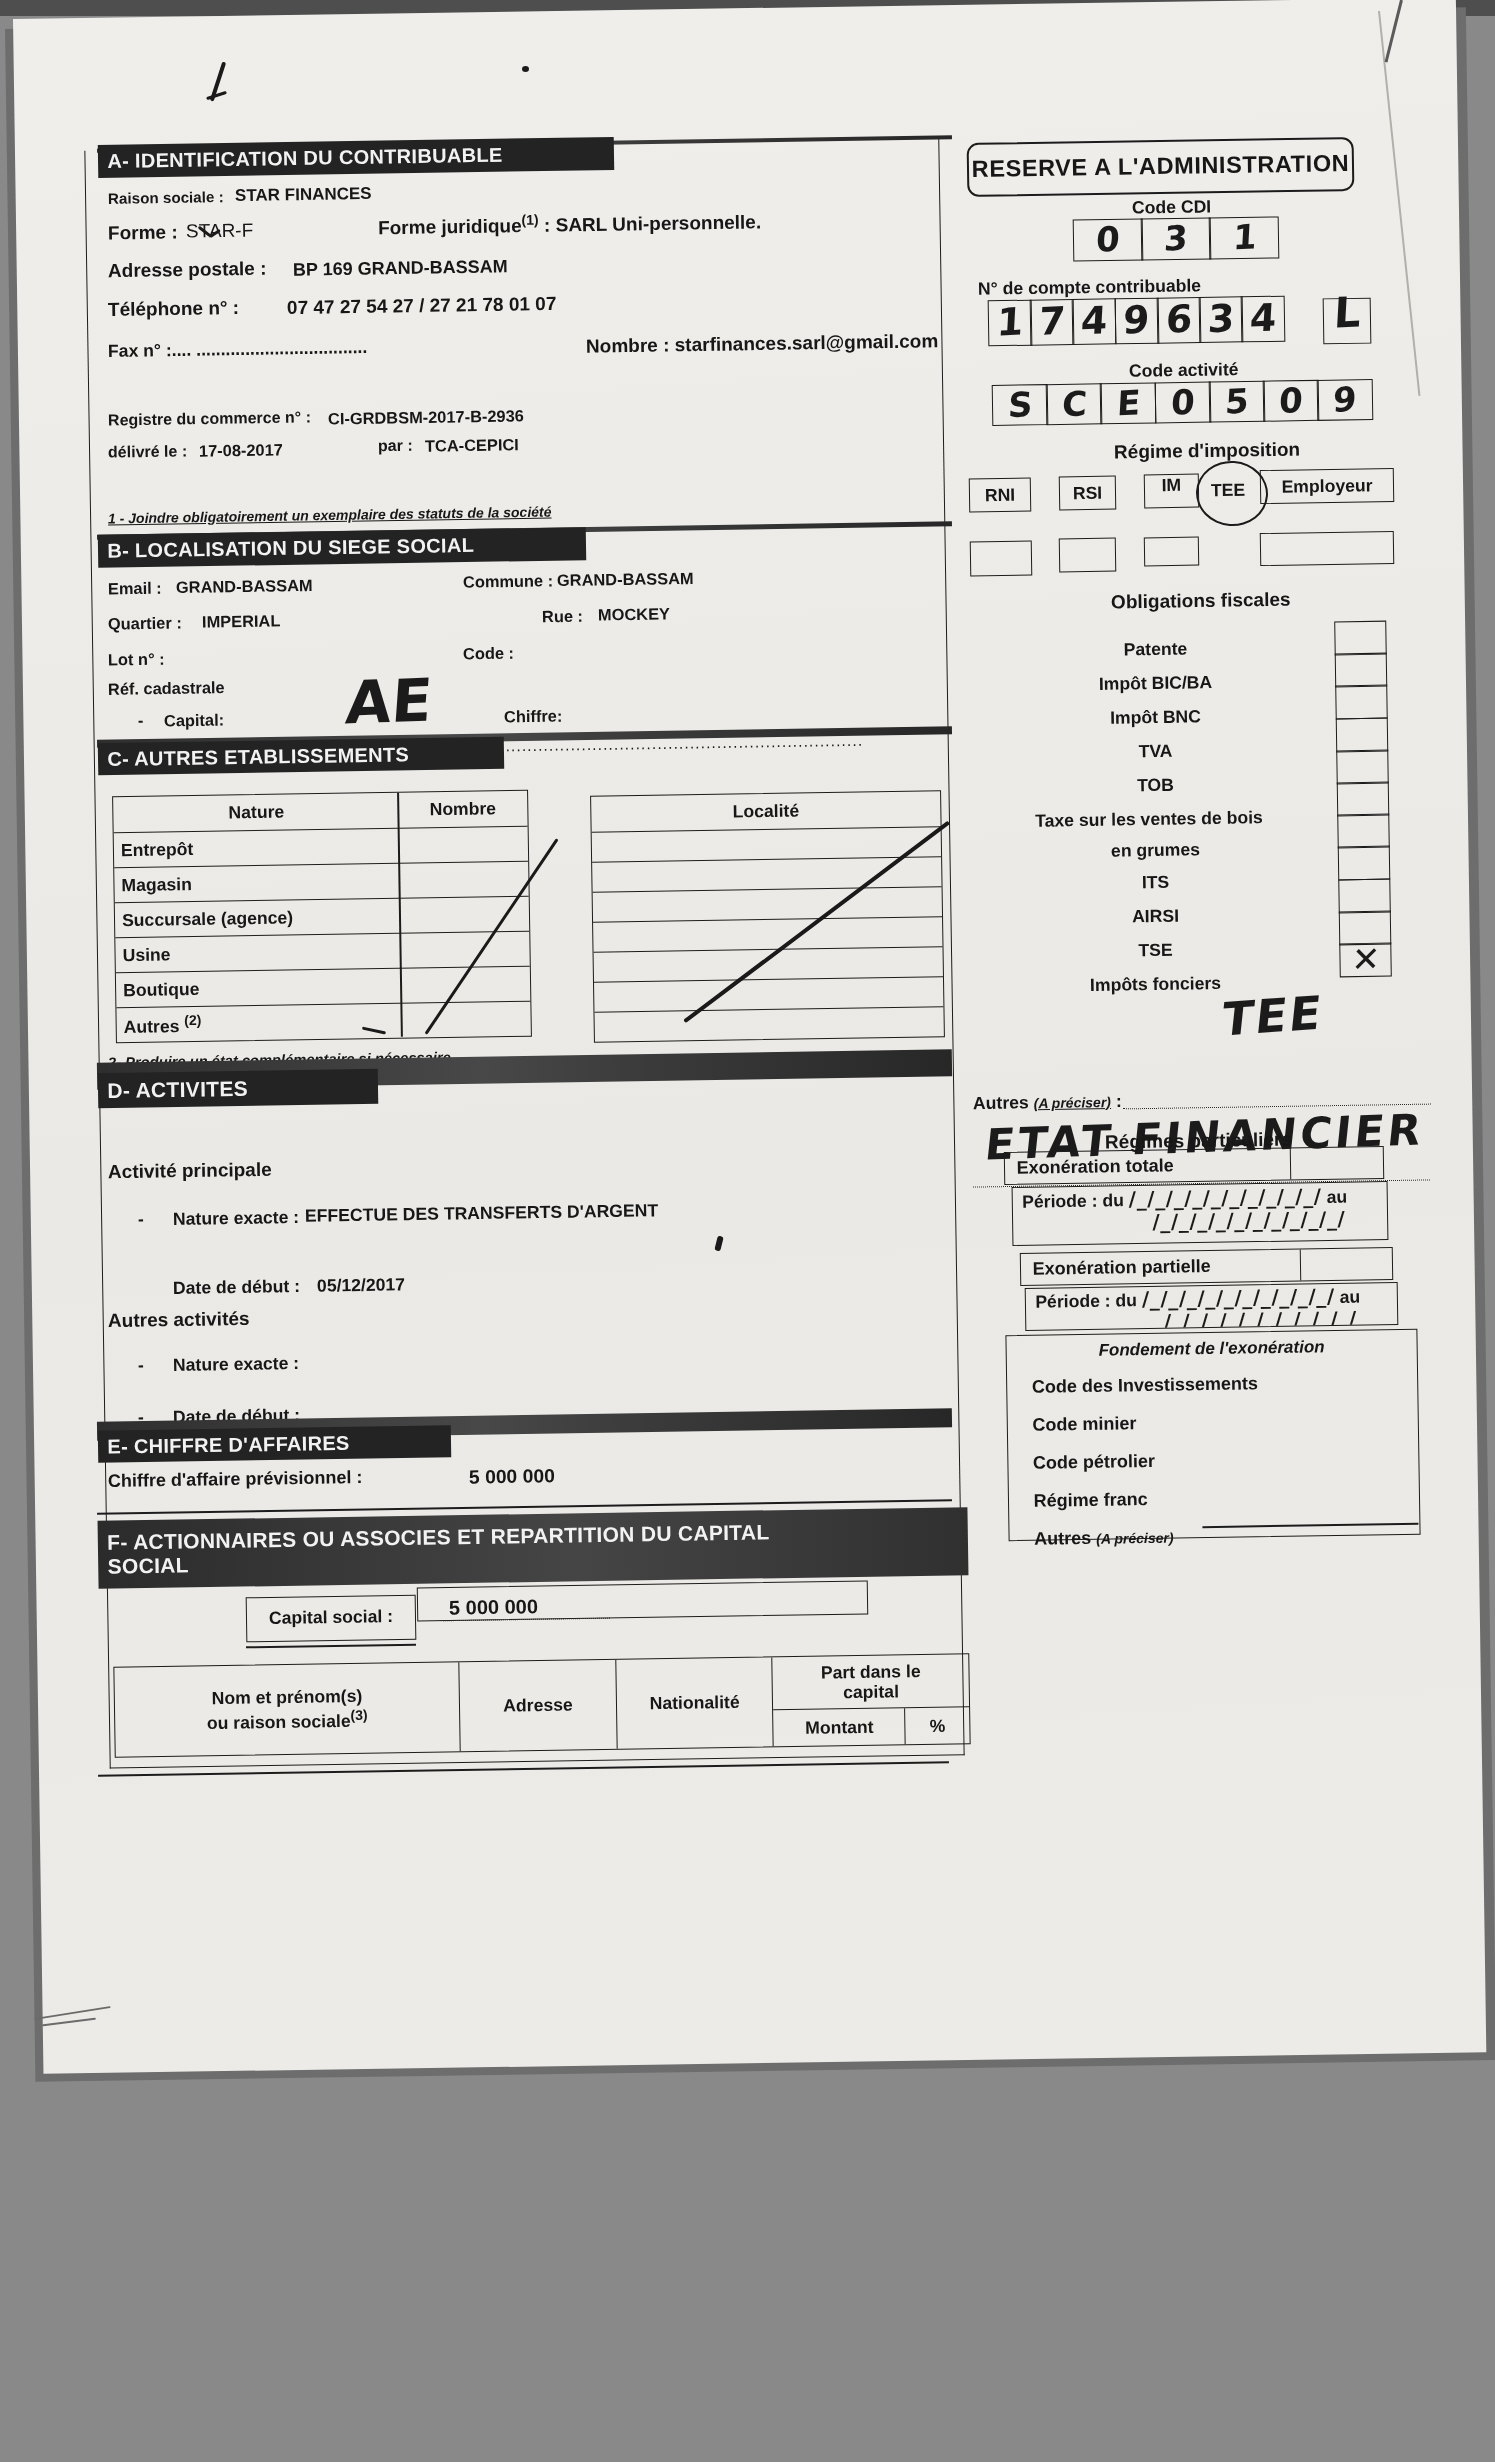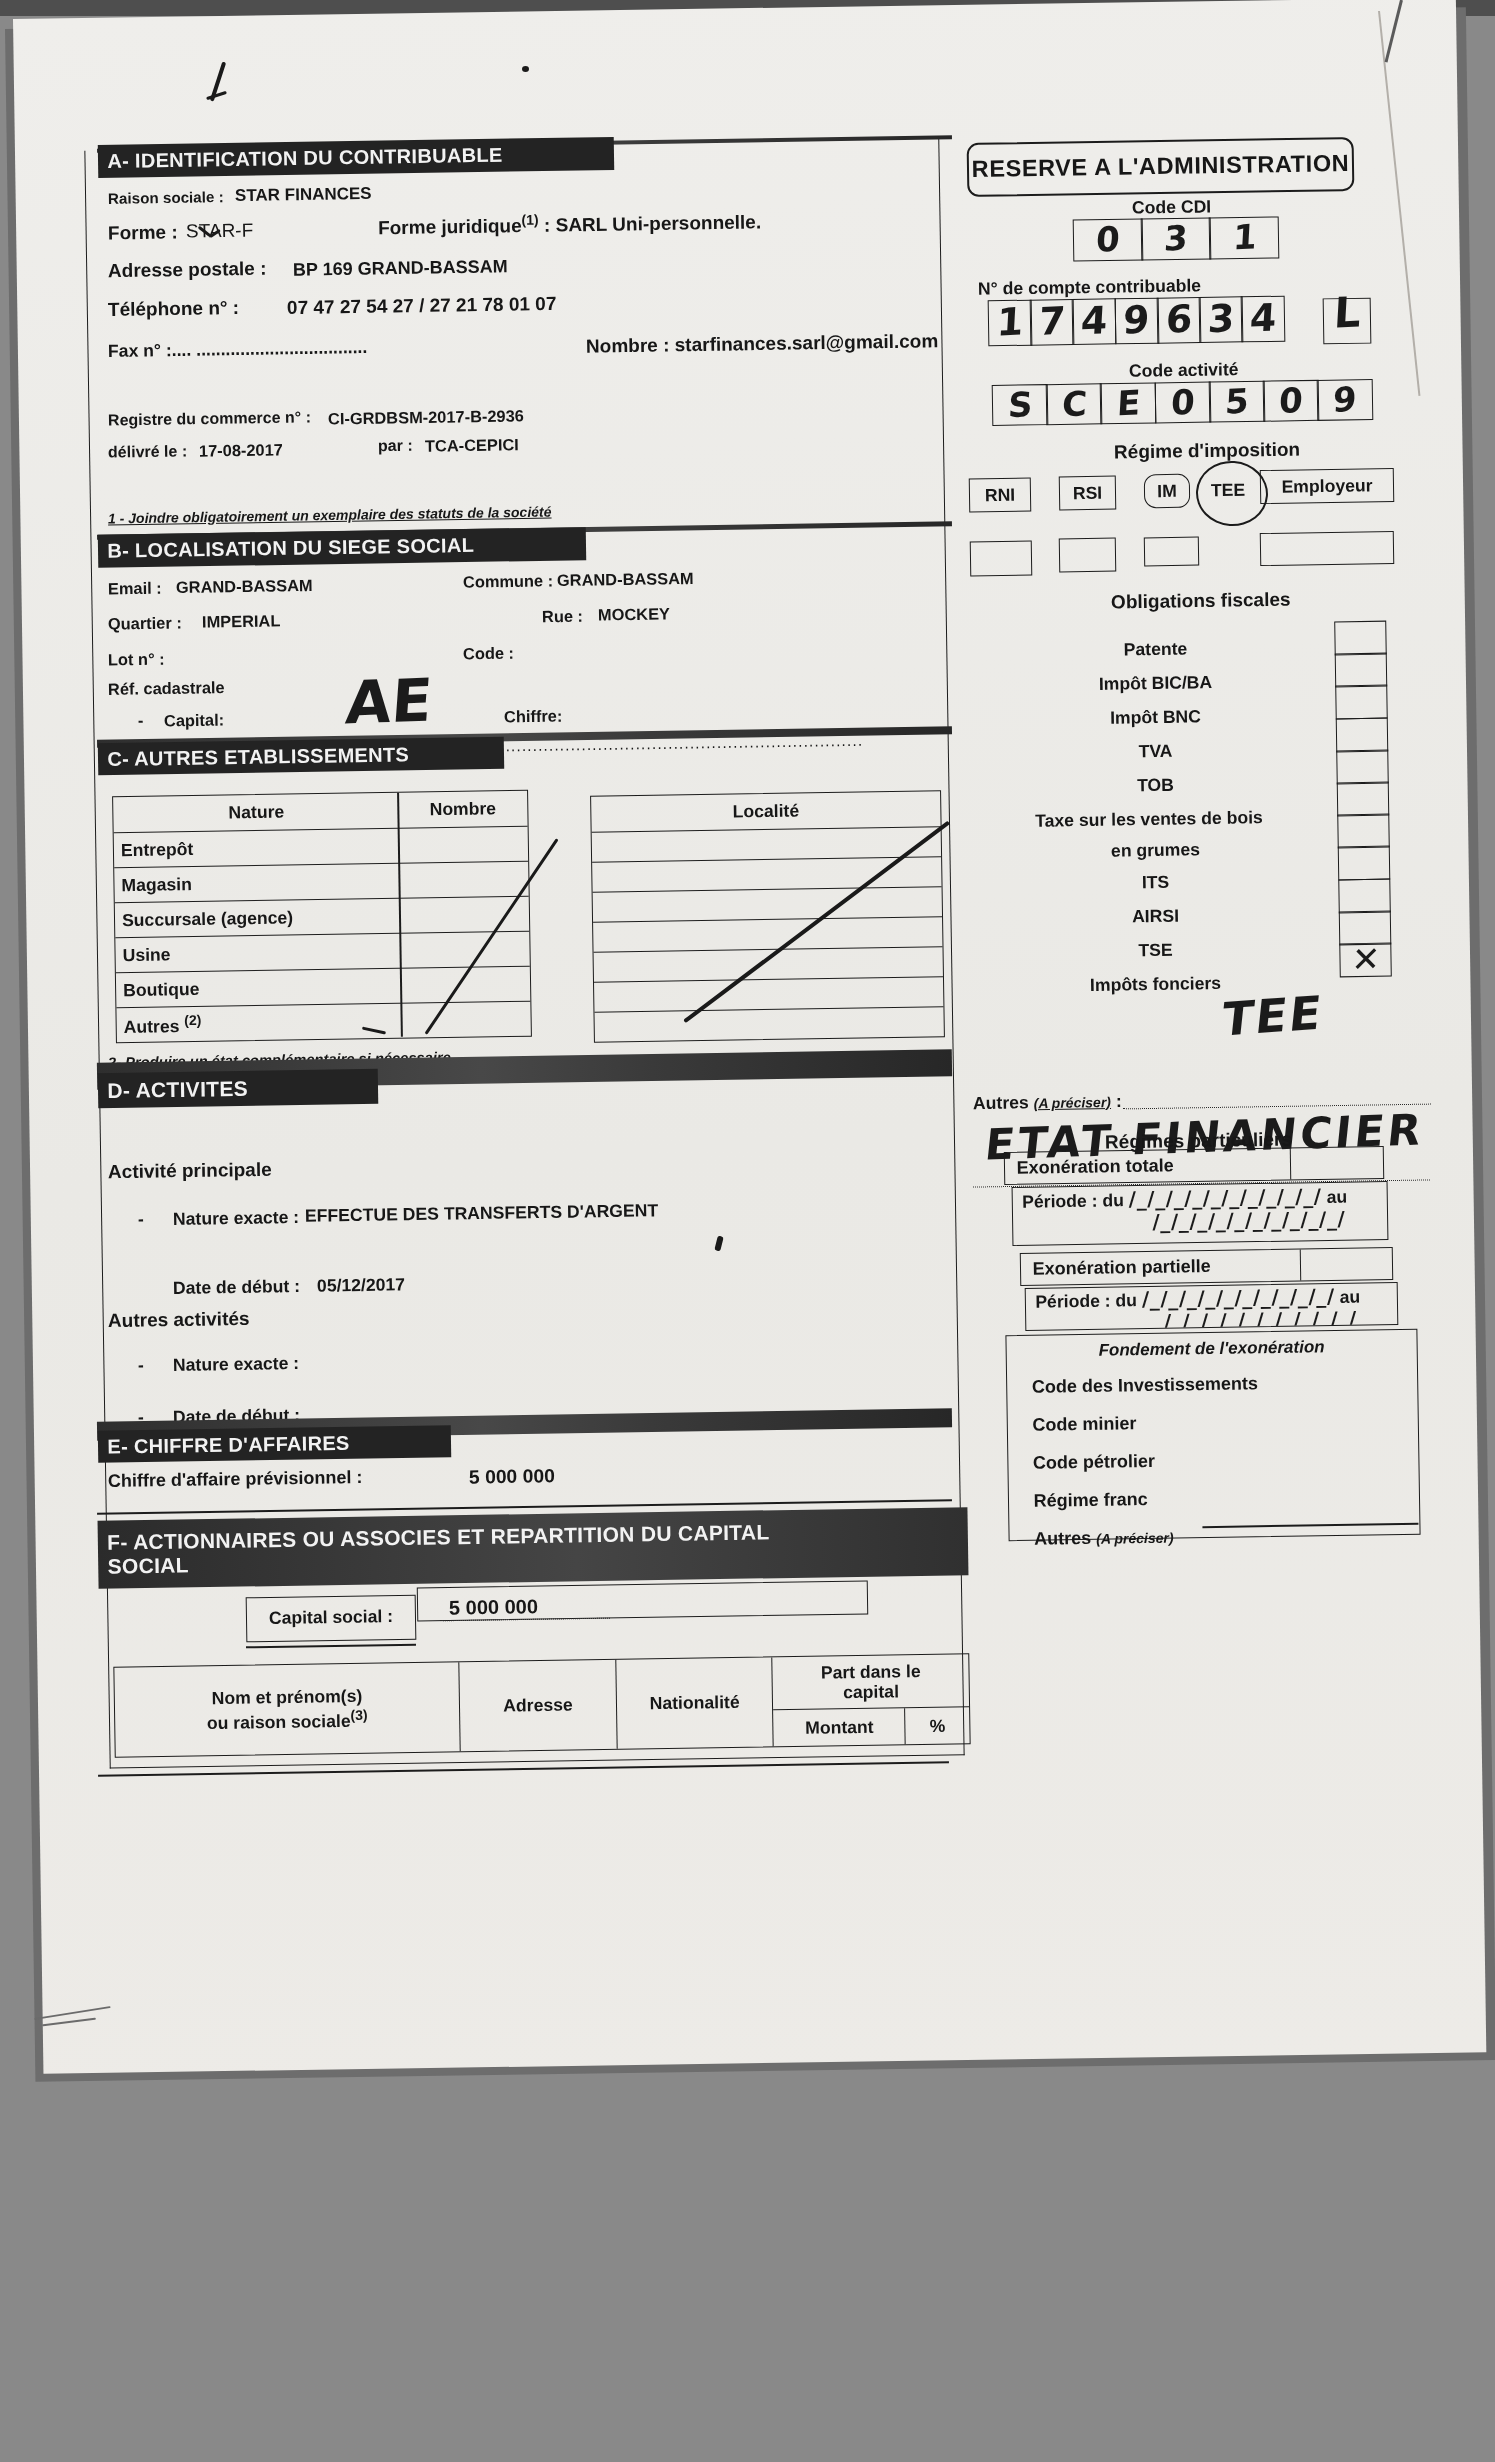--- a/index.html
+++ b/index.html
@@ -332,21 +332,21 @@
   </div>
 
   <div class="t s32 b tilt" style="left:1114px;top:440px;">Régime d'imposition</div>
 
   <div class="bx tilt" style="left:969px;top:478px;width:62px;height:34px;display:flex;align-items:center;justify-content:center;">
     <span class="t s30 b" style="position:static;">RNI</span>
   </div>
   <div class="bx tilt" style="left:1059px;top:476px;width:57px;height:34px;display:flex;align-items:center;justify-content:center;">
     <span class="t s30 b" style="position:static;">RSI</span>
   </div>
-  <div class="bx tilt" style="left:1144px;top:474px;width:46px;height:34px;display:flex;align-items:center;justify-content:center;border-radius:12px;">
+  <div class="bx tilt" style="left:1144px;top:474px;width:55px;height:34px;display:flex;align-items:flex-start;justify-content:center;">
     <span class="t s30 b" style="position:static;">IM</span>
   </div>
   <div class="t s30 b tilt" style="left:1211px;top:480px;">TEE</div>
   <div style="position:absolute;left:1196px;top:461px;width:68px;height:61px;border:2.9px solid #1b1b1b;border-radius:50%;transform:rotate(4deg);"></div>
   <div class="bx tilt" style="left:1260px;top:469px;width:134px;height:34px;display:flex;align-items:center;justify-content:center;">
     <span class="t s30 b" style="position:static;">Employeur</span>
   </div>
 
   <div class="bx tilt" style="left:970px;top:541px;width:62px;height:35px;"></div>
   <div class="bx tilt" style="left:1059px;top:538px;width:57px;height:34px;"></div>

